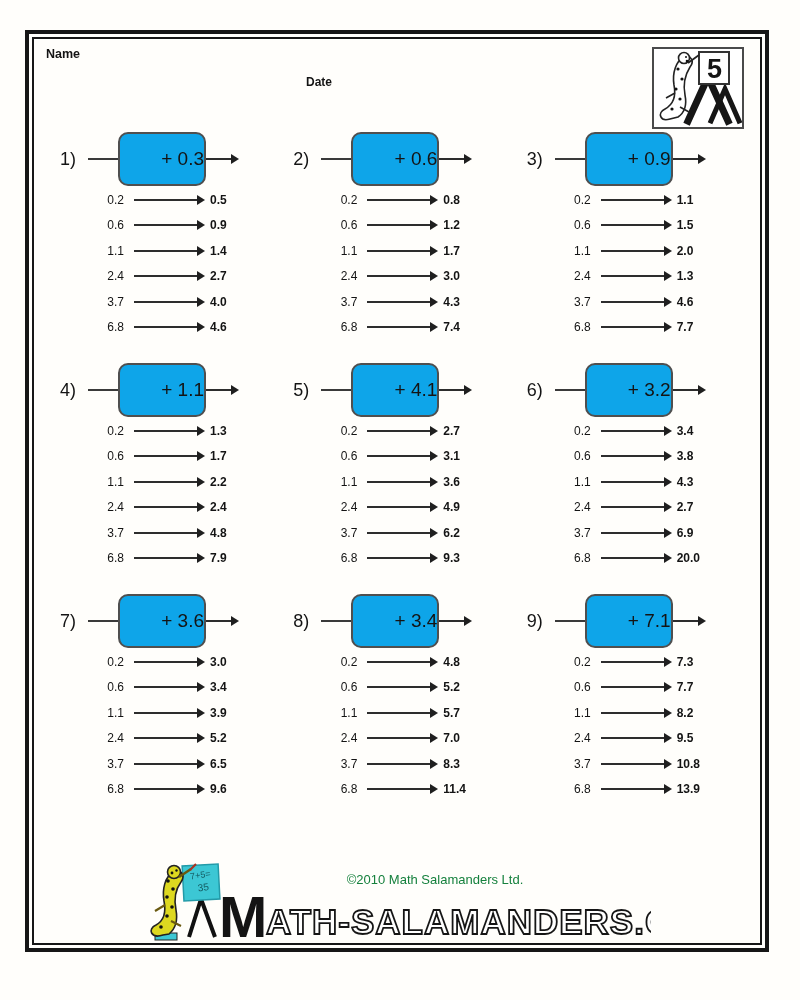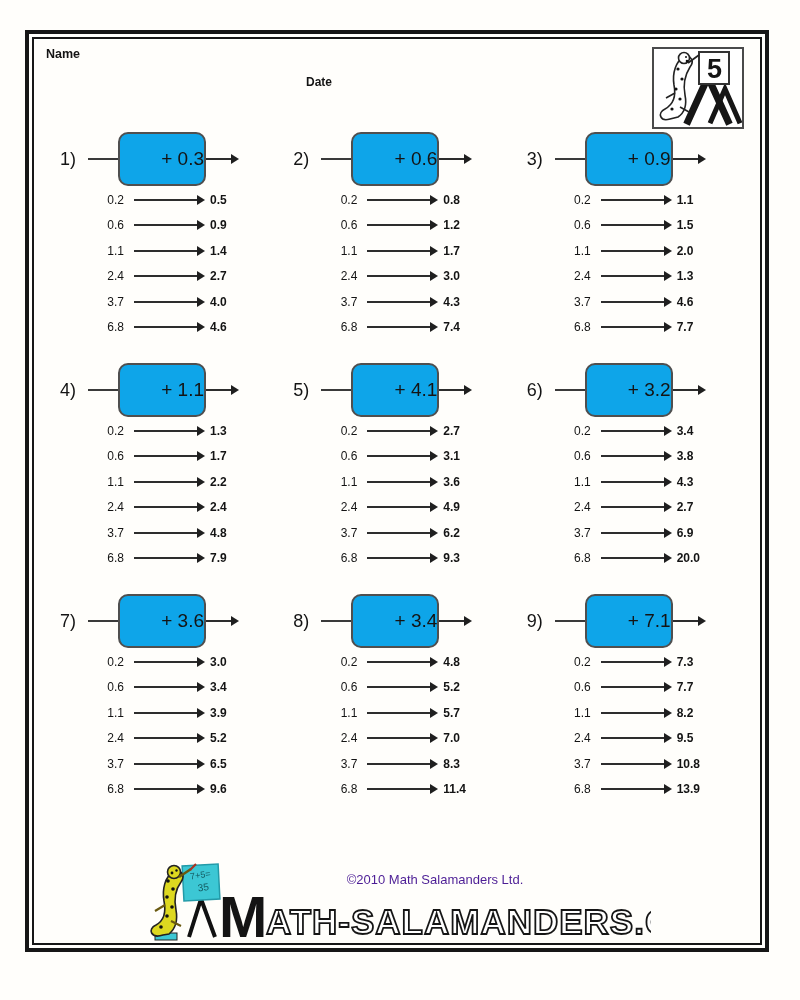--- a/index.html
+++ b/index.html
@@ -38,21 +38,21 @@
 
   .maprow{display:flex;align-items:center;height:25.5px;padding-left:26px;font-size:12px;}
   .inval{width:38px;text-align:right;flex:none;}
   .maprow .arr{width:64px;margin:0 12px 0 10px;}
   .outval{flex:none;font-weight:bold;}
 
   .footer{position:absolute;left:0;right:0;bottom:2px;display:flex;
           justify-content:center;align-items:flex-end;}
   .mascot{flex:none;margin-right:-10px;margin-bottom:-2px;}
   .brand-text{display:flex;flex-direction:column;align-items:center;}
-  .copyright{font-size:13px;color:#4c1d95;margin-bottom:-2px;}
+  .copyright{font-size:13px;color:#15803d;margin-bottom:-2px;}
 </style>
 </head>
 <body>
 
 <div class="sheet">
   <div class="frame">
     <div class="frame-inner">
       <div class="content">
 
         <span class="name-label">Name</span>

